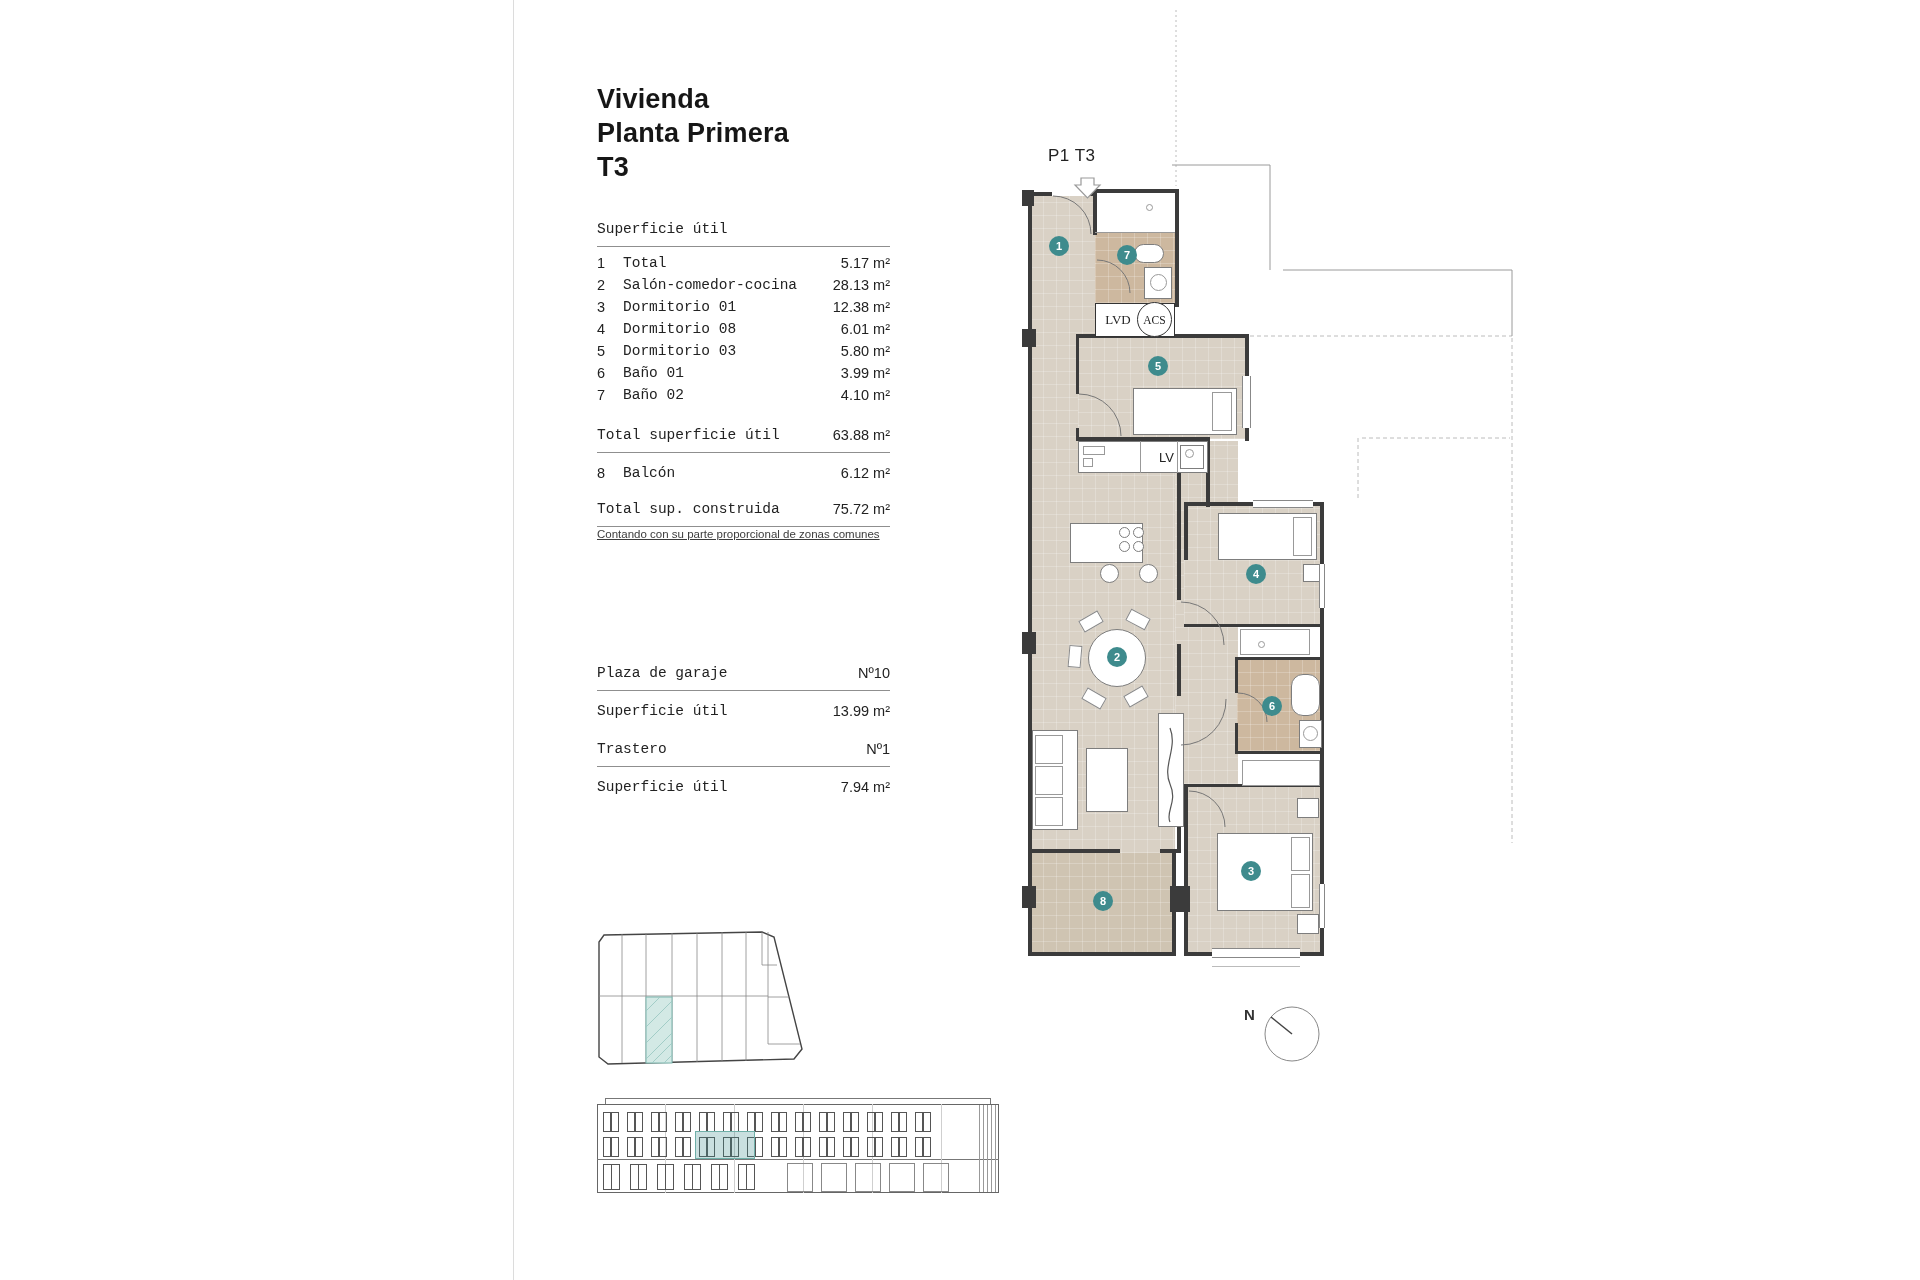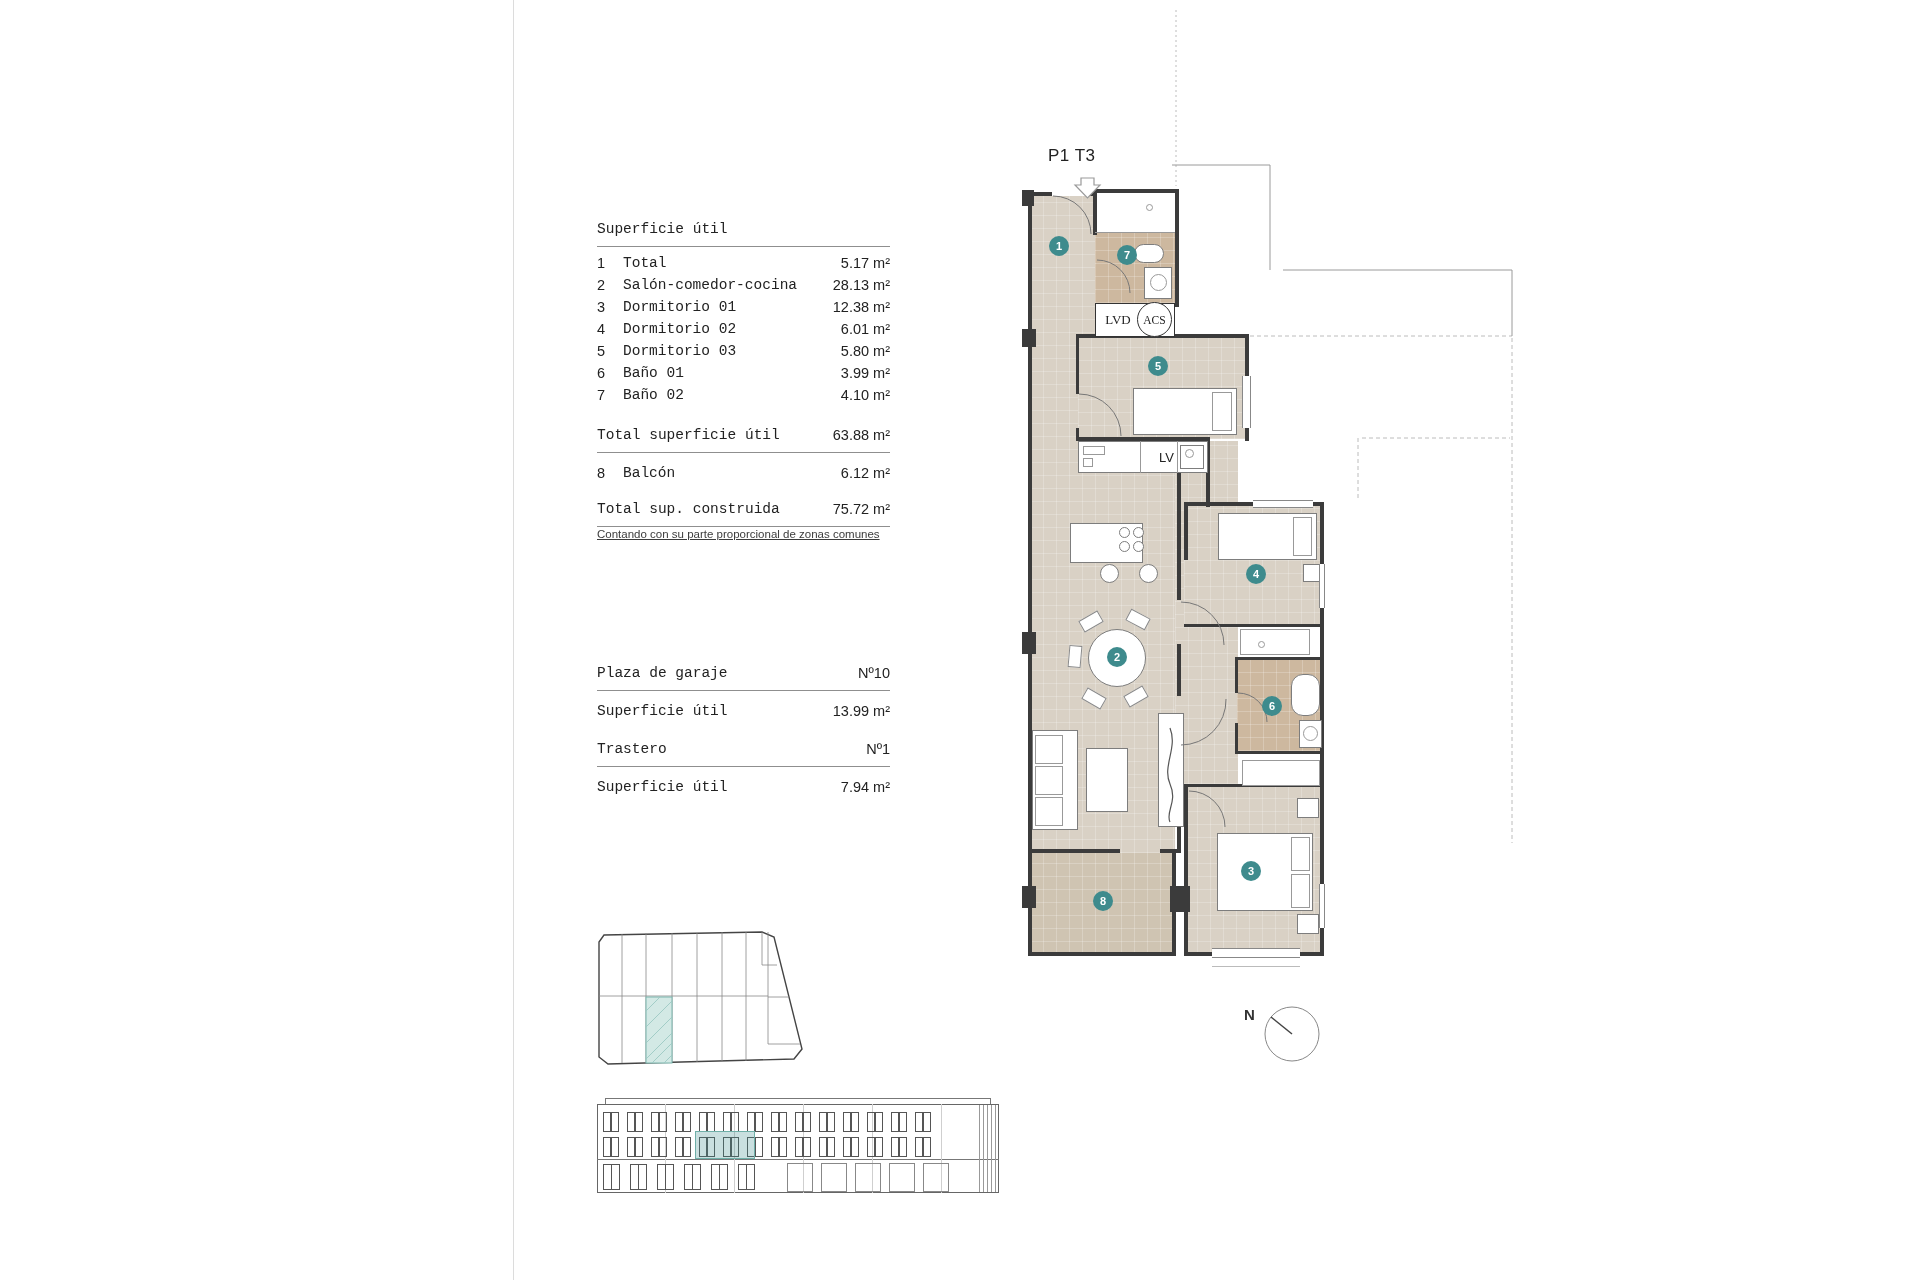--- a/index.html
+++ b/index.html
@@ -55,20 +55,25 @@
   svg { display:block; }
 </style>
 </head>
 <body>
 
 <div id="stage">
 
   <div class="abs" style="left:513px; top:0; width:1px; height:1280px; background:#dcdcdc;"></div>
 
   <div id="panel">
+    <div>
+      <div class="title-line">Vivienda</div>
+      <div class="title-line">Planta Primera</div>
+      <div class="title-line">T3</div>
+    </div>
 
     <div class="srow rule" style="top:136px;">
       <span class="lbl">Superficie útil</span>
     </div>
 
     <div class="srow" style="top:170px;">
       <span class="n">1</span>
       <span class="lbl">Total</span>
       <span class="val">5.17 m²</span>
     </div>
@@ -77,21 +82,21 @@
       <span class="lbl">Salón-comedor-cocina</span>
       <span class="val">28.13 m²</span>
     </div>
     <div class="srow" style="top:214px;">
       <span class="n">3</span>
       <span class="lbl">Dormitorio 01</span>
       <span class="val">12.38 m²</span>
     </div>
     <div class="srow" style="top:236px;">
       <span class="n">4</span>
-      <span class="lbl">Dormitorio 02</span>
+      <span class="lbl">Dormitorio 08</span>
       <span class="val">6.01 m²</span>
     </div>
     <div class="srow" style="top:258px;">
       <span class="n">5</span>
       <span class="lbl">Dormitorio 03</span>
       <span class="val">5.80 m²</span>
     </div>
     <div class="srow" style="top:280px;">
       <span class="n">6</span>
       <span class="lbl">Baño 01</span>

